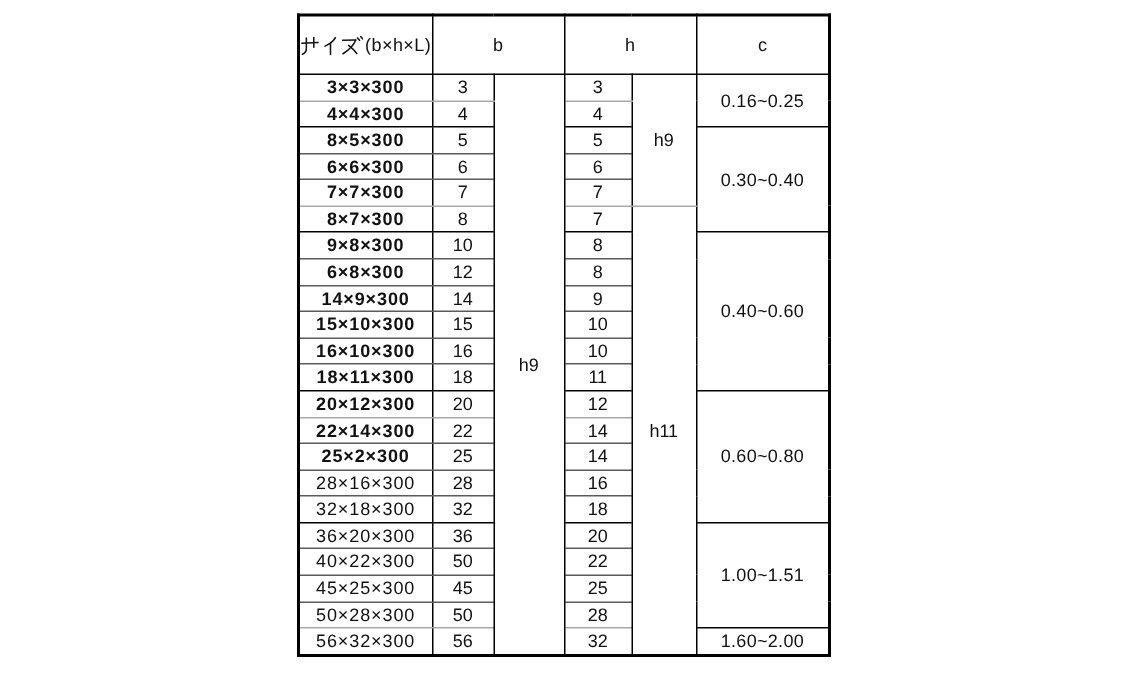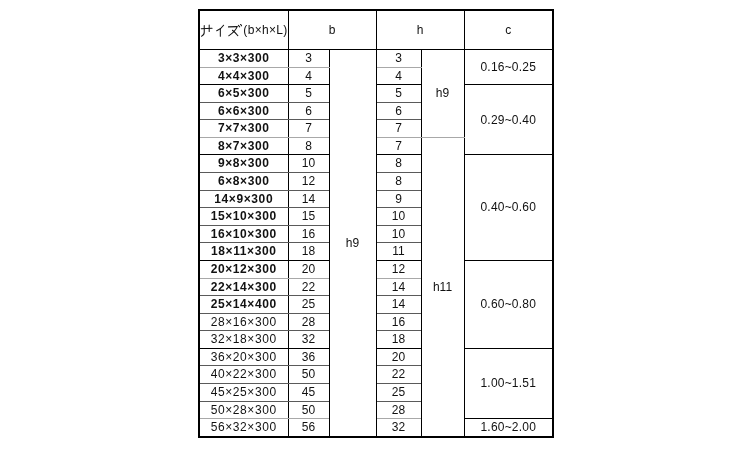--- a/index.html
+++ b/index.html
@@ -116,24 +116,24 @@
             <td class="num-cell sep-light">3</td>
             <td class="tol-cell htol-h9" rowspan="5">h9</td>
             <td class="c-cell" rowspan="2">0.16~0.25</td>
           </tr>
           <tr>
             <td class="size-cell bold sep-black">4×4×300</td>
             <td class="num-cell sep-black">4</td>
             <td class="num-cell sep-black">4</td>
           </tr>
           <tr>
-            <td class="size-cell bold sep">6×5×300</td>
+            <td class="size-cell bold sep">8×5×300</td>
             <td class="num-cell sep">5</td>
             <td class="num-cell sep">5</td>
-            <td class="c-cell" rowspan="4">0.29~0.40</td>
+            <td class="c-cell" rowspan="4">0.30~0.40</td>
           </tr>
           <tr>
             <td class="size-cell bold sep">6×6×300</td>
             <td class="num-cell sep">6</td>
             <td class="num-cell sep">6</td>
           </tr>
           <tr>
             <td class="size-cell bold sep-light">7×7×300</td>
             <td class="num-cell sep-light">7</td>
             <td class="num-cell sep-light">7</td>
@@ -180,21 +180,21 @@
             <td class="num-cell sep-light">20</td>
             <td class="num-cell sep-light">12</td>
             <td class="c-cell" rowspan="5">0.60~0.80</td>
           </tr>
           <tr>
             <td class="size-cell bold sep">22×14×300</td>
             <td class="num-cell sep">22</td>
             <td class="num-cell sep">14</td>
           </tr>
           <tr>
-            <td class="size-cell bold sep">25×14×400</td>
+            <td class="size-cell bold sep">25×2×300</td>
             <td class="num-cell sep">25</td>
             <td class="num-cell sep">14</td>
           </tr>
           <tr>
             <td class="size-cell sep">28×16×300</td>
             <td class="num-cell sep">28</td>
             <td class="num-cell sep">16</td>
           </tr>
           <tr>
             <td class="size-cell sep-black">32×18×300</td>

